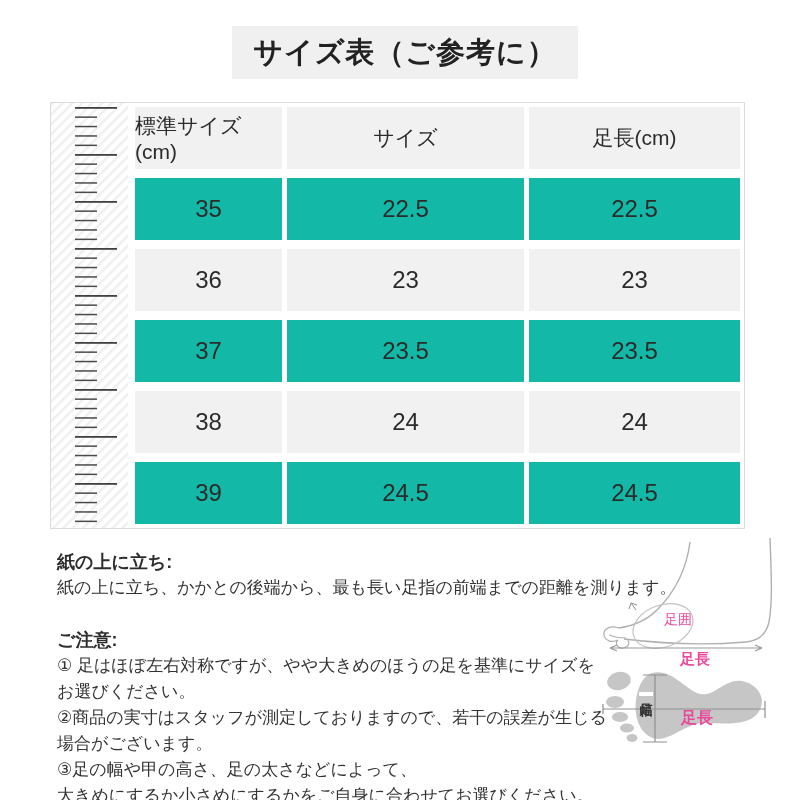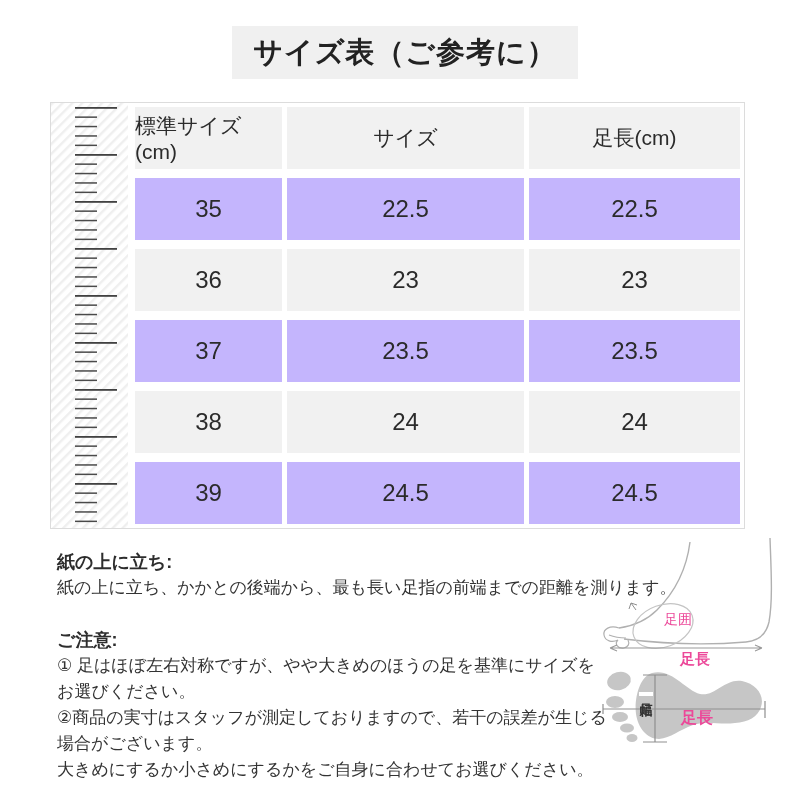--- a/index.html
+++ b/index.html
@@ -22,21 +22,21 @@
   .size-grid{
     flex:1;display:grid;
     grid-template-columns:147px 237px 1fr;
     grid-auto-rows:62px;
     gap:9px 5px;
     padding:4px 4px 4px 7px;
     box-sizing:border-box;
   }
   .tcell{
     display:flex;align-items:center;justify-content:center;
-    font-size:24px;color:#2b2b2b;background:#c4b5fd;
+    font-size:24px;color:#2b2b2b;background:#14b8a6;
   }
   .tcell.gray{background:#f1f1f1;}
   .tcell.hdr{font-size:21px;font-weight:500;}
 
   
   .text-block{position:absolute;left:57px;top:550px;width:600px;}
   .text-block .h{font-size:18px;font-weight:700;color:#2d2d2d;line-height:25px;}
   .text-block .b{font-size:17px;color:#333;line-height:26px;white-space:nowrap;}
   .text-block .sp{margin-top:27px;}
 
@@ -106,20 +106,21 @@
   </div>
 
   <div class="text-block">
     <div class="h">紙の上に立ち:</div>
     <div class="b">紙の上に立ち、かかとの後端から、最も長い足指の前端までの距離を測ります。</div>
     <div class="h sp">ご注意:</div>
     <div class="b">① 足はほぼ左右対称ですが、やや大きめのほうの足を基準にサイズを</div>
     <div class="b">お選びください。</div>
     <div class="b">②商品の実寸はスタッフが測定しておりますので、若干の誤差が生じる</div>
     <div class="b">場合がございます。</div>
+    <div class="b">③足の幅や甲の高さ、足の太さなどによって、</div>
     <div class="b">大きめにするか小さめにするかをご自身に合わせてお選びください。</div>
   </div>
 
   <svg class="diagram" style="left:595px;top:538px;" width="205" height="135" viewBox="0 0 205 135">
 
     <path d="M 95 4 C 92 28, 82 52, 62 72 C 52 82, 38 88, 24 90" fill="none" stroke="#b0b0b0" stroke-width="1.4"></path>
 
     <path d="M 175 0 C 176 30, 178 62, 174 84 C 171 97, 163 103, 151 104" fill="none" stroke="#b0b0b0" stroke-width="1.4"></path>
 
     <path d="M 151 104 C 115 107, 70 106, 29 101" fill="none" stroke="#b0b0b0" stroke-width="1.4"></path>

